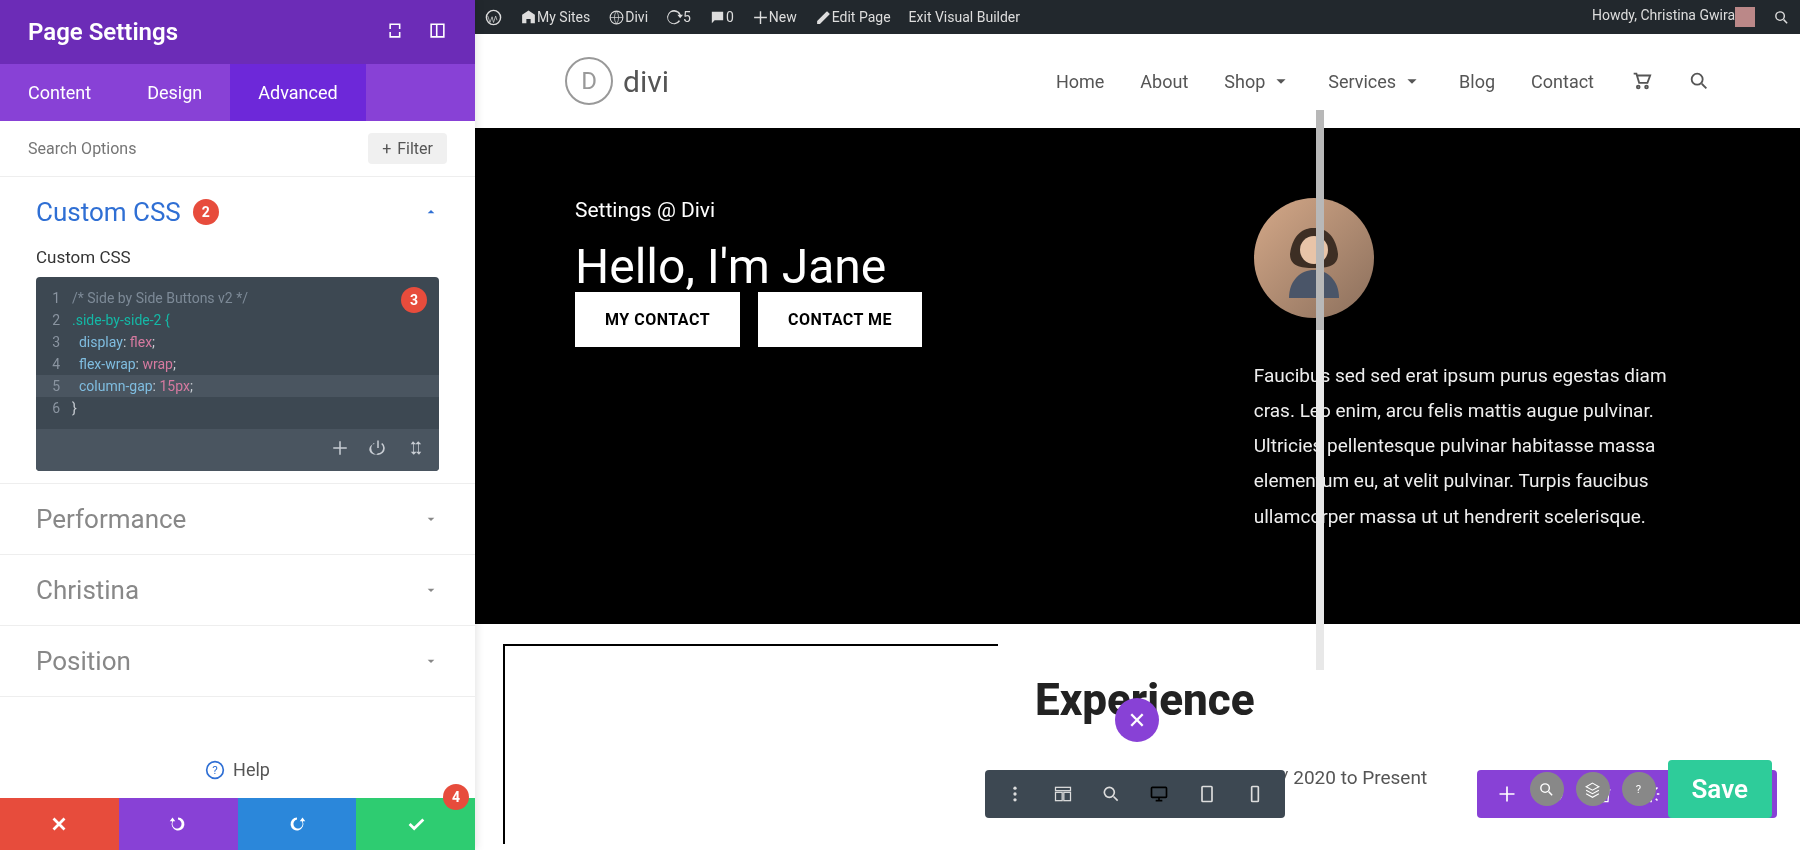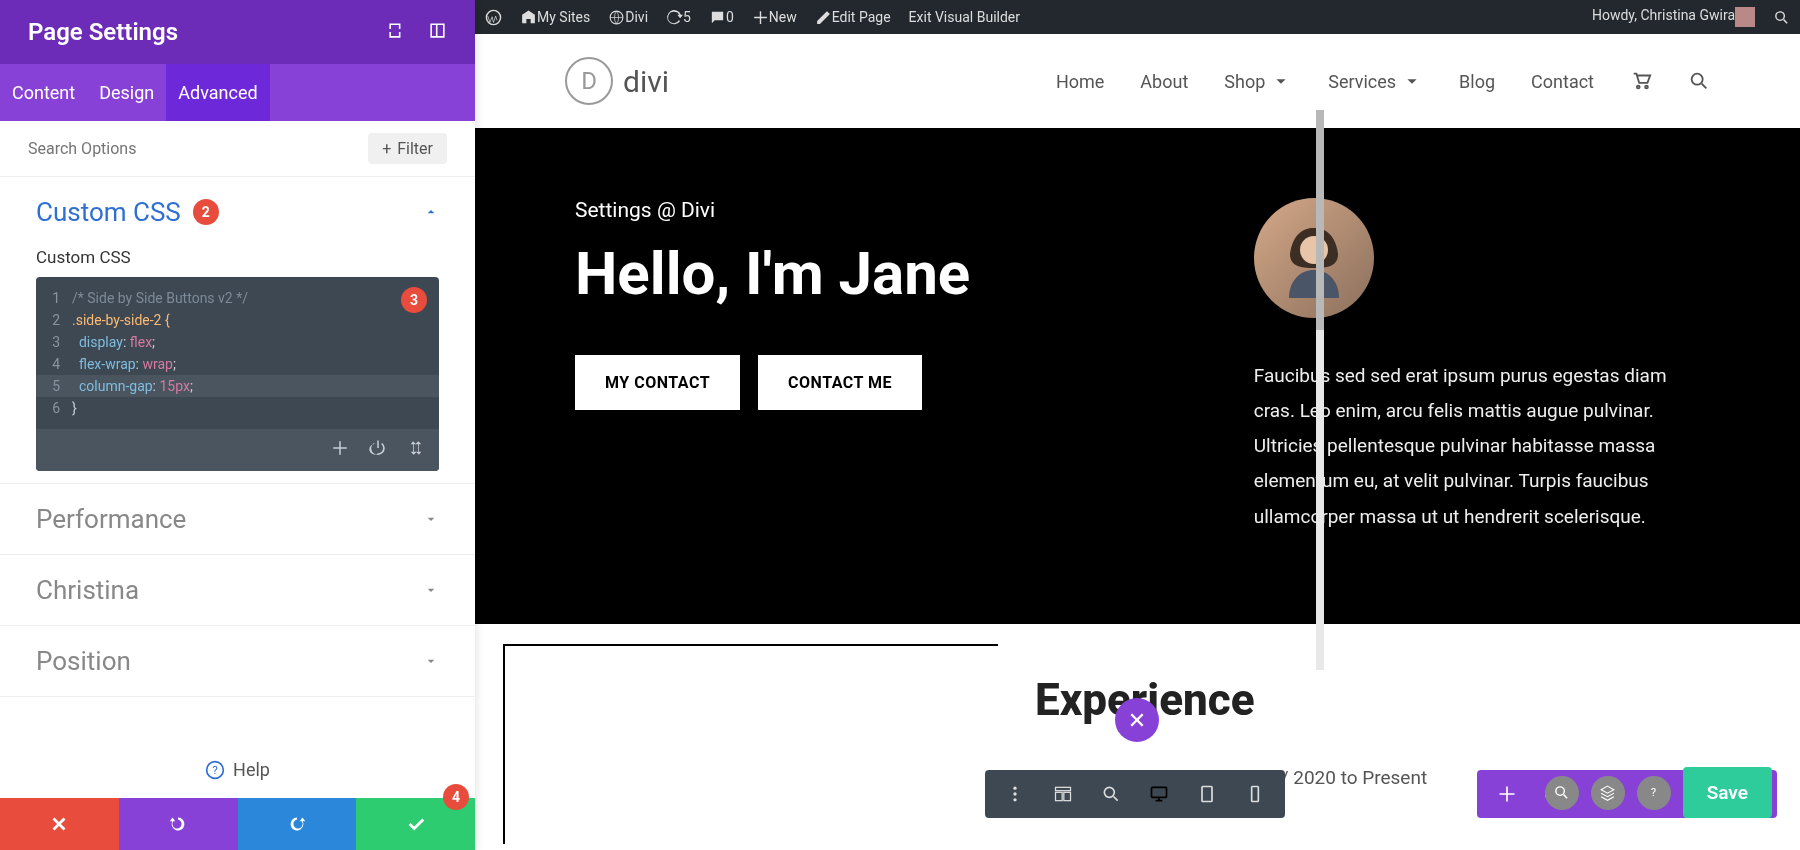--- a/index.html
+++ b/index.html
@@ -3,40 +3,40 @@
 <meta charset="utf-8">
 <style>
 *{margin:0;padding:0;box-sizing:border-box;font-family:-apple-system,BlinkMacSystemFont,"Segoe UI",Roboto,sans-serif}
 body{width:1800px;height:850px;overflow:hidden;background:#f0f0f0;position:relative}
 .sidebar{position:absolute;left:0;top:0;width:475px;height:850px;background:#fff;display:flex;flex-direction:column;z-index:10;box-shadow:2px 0 8px rgba(0,0,0,.1)}
 .sb-header{background:#6c2cb7;color:#fff;padding:18px 28px;display:flex;align-items:center;justify-content:space-between}
 .sb-title{font-size:24px;font-weight:600}
 .sb-hicons{display:flex;gap:22px}
 .sb-hicons svg{fill:#fff;width:19px;height:19px}
 .sb-tabs{display:flex;background:#8841d6}
-.sb-tab{flex:0 0 auto;padding:18px 12px;color:#fff;font-size:18px;cursor:pointer;position:relative}
+.sb-tab{flex:0 0 auto;padding:18px 28px;color:#fff;font-size:18px;cursor:pointer;position:relative}
 .sb-tab.active{background:#6d28d9}
 .badge{position:absolute;width:26px;height:26px;border-radius:50%;background:#e74c3c;color:#fff;display:flex;align-items:center;justify-content:center;font-size:14px;font-weight:700;z-index:20}
 .sb-search{display:flex;align-items:center;padding:12px 28px;border-bottom:1px solid #eee}
 .sb-search input{flex:1;border:none;outline:none;font-size:16px;color:#888}
 .sb-filter{background:#f0f0f0;padding:6px 14px;border-radius:4px;font-size:16px;color:#555;cursor:pointer;display:flex;align-items:center;gap:6px}
 .sb-body{flex:1;overflow-y:auto;padding:0}
 .sec{border-bottom:1px solid #eee}
 .sec-h{display:flex;align-items:center;justify-content:space-between;padding:20px 36px;cursor:pointer}
 .sec-h .t{font-size:26px;color:#888}
 .sec-h.open .t{color:#2f6fd4}
 .chev{width:16px;height:16px;color:#888}
 .sub-label{padding:0 36px 10px;font-size:17px;color:#333}
 .code-box{margin:0 36px 12px;background:#3d4852;border-radius:4px;position:relative}
 .code-lines{padding:10px 0;font-family:Menlo,Consolas,monospace;font-size:14px;line-height:22px}
 .cl{display:flex}
 .ln{width:36px;text-align:right;padding-right:12px;color:#8a94a0}
 .cd{flex:1;white-space:pre;color:#c8cdd3}
 .cd .cm{color:#7d8a97}
-.cd .sel{color:#fdba74}
+.cd .sel{color:#14b8a6}
 .cd .prop{color:#7fbde0}
 .cd .val{color:#d67aa0}
 .code-footer{background:#4a5560;padding:10px 14px;display:flex;justify-content:flex-end;gap:20px;border-radius:0 0 4px 4px}
 .code-footer svg{width:18px;height:18px;fill:#c8cdd3}
 .sb-help{padding:18px;text-align:center;color:#555;font-size:18px;display:flex;align-items:center;justify-content:center;gap:8px}
 .sb-help svg{width:20px;height:20px;fill:#2f6fd4}
 .sb-footer{display:flex;height:52px}
 .sb-fb{flex:1;display:flex;align-items:center;justify-content:center;color:#fff;cursor:pointer;position:relative}
 .sb-fb.red{background:#e74c3c}
 .sb-fb.purple{background:#8841d6}
@@ -51,21 +51,21 @@
 .wp-avatar{width:20px;height:20px;background:#b88}
 .site-nav{height:94px;background:#fff;display:flex;align-items:center;padding:0 90px;justify-content:space-between}
 .logo{display:flex;align-items:center;gap:10px;color:#555;font-size:30px}
 .logo-c{width:48px;height:48px;border:2.5px solid #999;border-radius:50%;display:flex;align-items:center;justify-content:center;font-size:24px;color:#999}
 .nav-links{display:flex;align-items:center;gap:36px;font-size:18px;color:#555}
 .nav-links span{cursor:pointer;display:flex;align-items:center;gap:5px}
 .nav-links svg{width:22px;height:22px;fill:#555}
 .hero{background:#000;color:#fff;padding:70px 100px 90px;display:flex;gap:60px}
 .hero-l{flex:0 0 55%}
 .hero-sub{font-size:21px;margin-bottom:20px}
-.hero-h{font-size:60px;font-weight:700;line-height:1.05;margin-bottom:50px}
+.hero-h{font-size:48px;font-weight:400;line-height:1.05;}
 .hero-btns{display:flex;gap:18px}
 .hero-btn{background:#fff;color:#000;padding:18px 30px;font-size:16px;font-weight:700;letter-spacing:.5px;cursor:pointer}
 .hero-r{flex:1}
 .hero-avatar{width:120px;height:120px;border-radius:50%;background:linear-gradient(135deg,#d4a888,#8b6f5c);margin-bottom:40px;overflow:hidden;display:flex;align-items:center;justify-content:center}
 .hero-avatar svg{width:100px;height:100px}
 .hero-p{font-size:19px;line-height:1.85;color:#eee}
 .exp{background:#fff;padding:50px 100px;position:relative}
 .exp-box{position:absolute;left:28px;top:20px;width:495px;height:200px;border:2px solid #000;border-right:none;border-bottom:none}
 .exp-h{font-size:44px;font-weight:800;color:#222;margin-left:460px}
 .exp-line{margin-left:460px;margin-top:40px;font-size:19px;color:#555}
@@ -73,21 +73,21 @@
 .toolbar{position:absolute;bottom:32px;height:48px;display:flex;align-items:center;border-radius:4px}
 .tb-dark{left:510px;background:#3d4852;padding:0 6px}
 .tb-purple{left:1002px;background:#8841d6;padding:0 6px}
 .tb-btn{width:48px;height:48px;display:flex;align-items:center;justify-content:center;cursor:pointer}
 .tb-btn svg{width:20px;height:20px;fill:#ddd}
 .tb-btn.active svg{fill:#2ecc9a}
 .tb-purple .tb-btn svg{fill:#fff}
 .br-actions{position:absolute;bottom:32px;right:28px;display:flex;align-items:center;gap:12px}
 .br-circ{width:34px;height:34px;border-radius:50%;background:#888;display:flex;align-items:center;justify-content:center;cursor:pointer}
 .br-circ svg{width:17px;height:17px;fill:#fff}
-.save-btn{background:#2ecc9a;color:#fff;padding:14px 24px;border-radius:4px;font-size:19px;font-weight:600;cursor:pointer}
+.save-btn{background:#2ecc9a;color:#fff;padding:14px 24px;border-radius:4px;font-size:26px;font-weight:600;cursor:pointer}
 .scrollbar{position:absolute;right:476px;top:110px;width:8px;height:560px;background:#e8e8e8;z-index:11}
 .scrollbar::after{content:"";position:absolute;left:0;top:0;width:8px;height:220px;background:#b8b8b8}
 </style>
 </head>
 <body>
 
 <div class="sidebar">
   <div class="sb-header">
     <div class="sb-title">Page Settings</div>
     <div class="sb-hicons">

